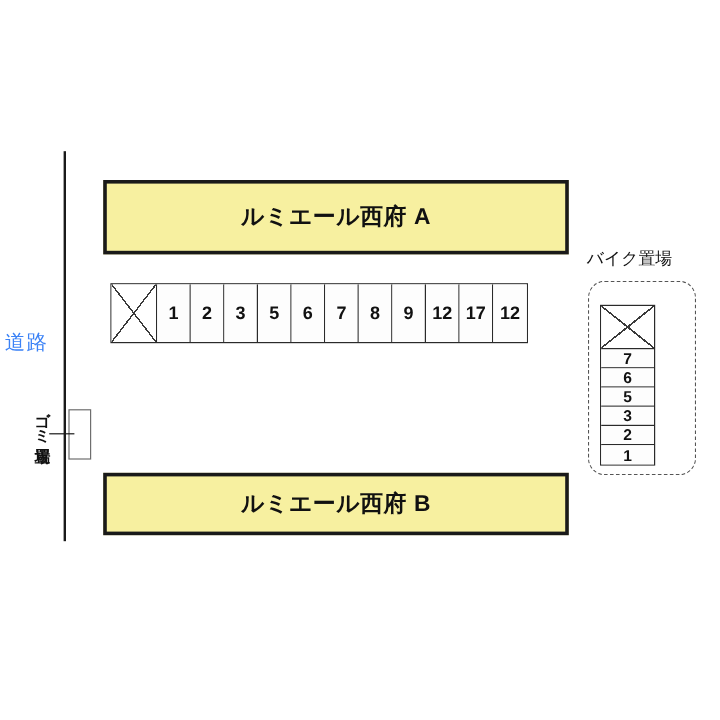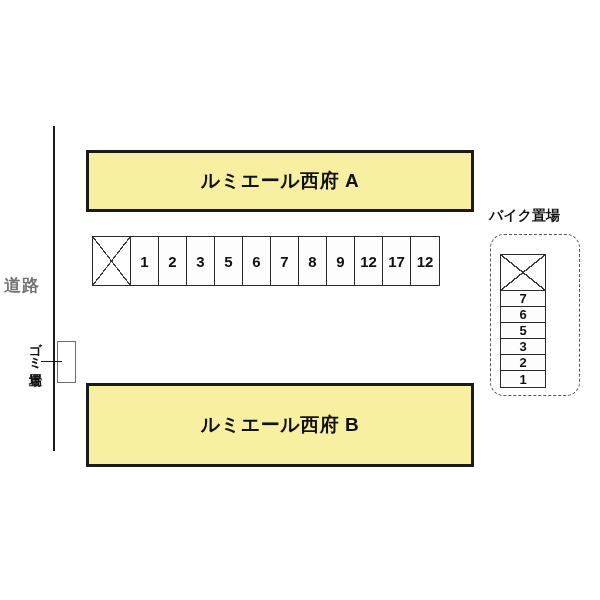--- a/index.html
+++ b/index.html
@@ -30,21 +30,21 @@
     justify-content: center;
   }
   .building-label {
     font-size: 19px;
     font-weight: 700;
     color: #111111;
     letter-spacing: 0.5px;
     white-space: nowrap;
   }
   #building-a { left: 86px;  top: 150px; width: 388px; height: 62px; }
-  #building-b { left: 86px;  top: 383px; width: 388px; height: 84px; }
+  #building-b { left: 86px;  top: 394px; width: 388px; height: 52px; }
 
   
   #parking-strip {
     position: absolute;
     left: 92px;
     top: 236px;
     height: 50px;
     display: flex;
     border: 1px solid #2a2a2a;
     box-sizing: border-box;
@@ -98,21 +98,21 @@
     border: 1.5px dashed #555555;
     border-radius: 14px;
     box-sizing: border-box;
     background: transparent;
   }
   #bike-title {
     position: absolute;
     left: 489px;
     top: 207px;
     font-size: 14px;
-    font-weight: 700;
+    font-weight: 400;
     color: #111111;
     white-space: nowrap;
     text-align: center;
   }
   #bike-rack {
     position: absolute;
     left: 500px;
     top: 254px;
     width: 46px;
     border: 1.5px solid #2a2a2a;
@@ -166,22 +166,22 @@
     top: 126px;
     width: 0;
     height: 325px;
     border-left: 2.2px solid #1a1a1a;
   }
   #road-label {
     position: absolute;
     left: 4px;
     top: 274px;
     font-size: 17px;
-    font-weight: 700;
-    color: #737373;
+    font-weight: 400;
+    color: #3b82f6;
     letter-spacing: 1px;
     white-space: nowrap;
   }
 
   
   #garbage-box {
     position: absolute;
     left: 57px;
     top: 341px;
     width: 19px;

